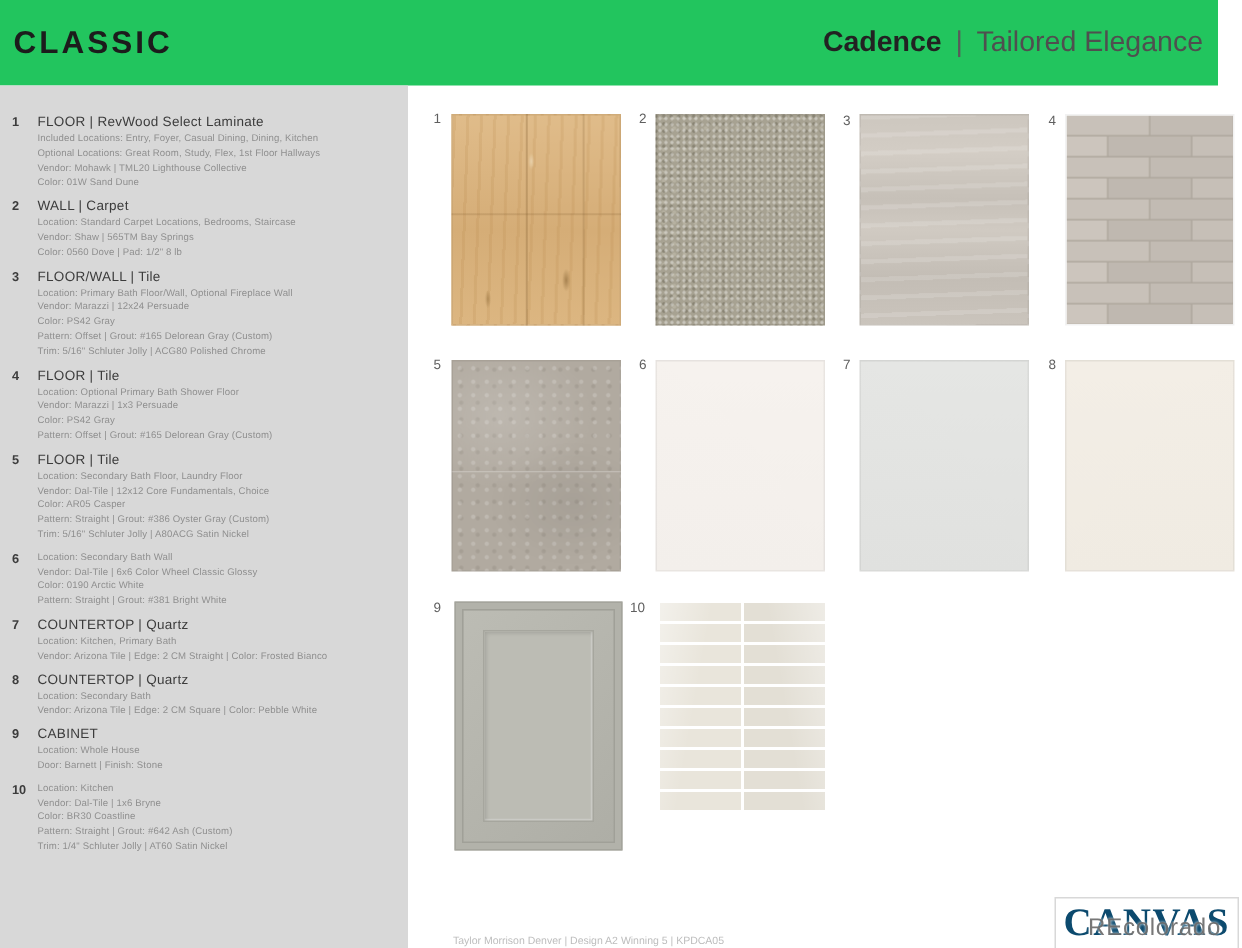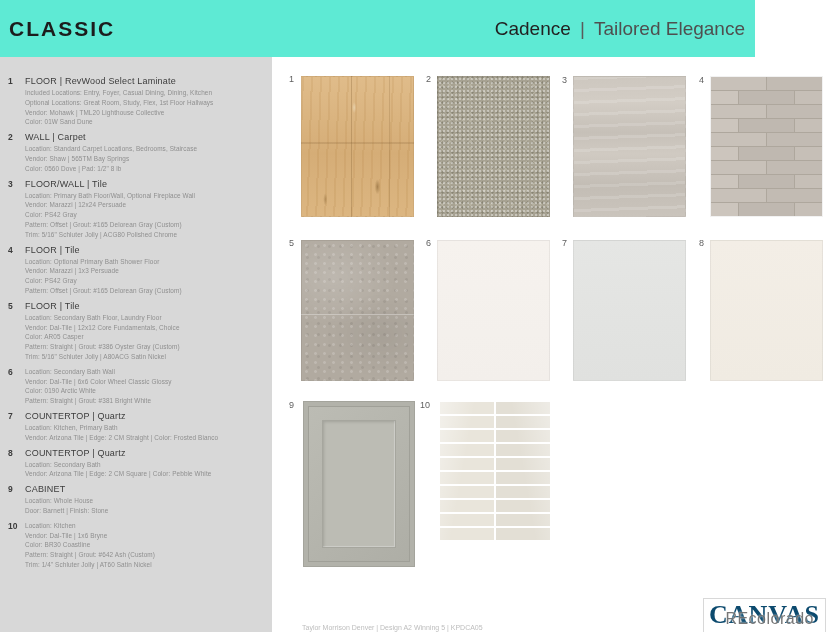--- a/index.html
+++ b/index.html
@@ -1,26 +1,26 @@
 <!DOCTYPE html>
 <html><head>
 <meta charset="utf-8">
 <style>
   * { margin:0; padding:0; box-sizing:border-box; }
   html,body { width:828px; height:632px; overflow:hidden; background:#fff;
               font-family:"Liberation Sans", sans-serif; }
   .page { position:relative; width:828px; height:632px; overflow:hidden; background:#ffffff; }
 
   
-  .header { position:absolute; left:0; top:0; width:755px; height:57px;
-            background:#5eead4; display:flex; align-items:center;
+  .header { position:absolute; left:0; top:0; width:812px; height:57px;
+            background:#22c55e; display:flex; align-items:center;
             justify-content:space-between; padding:0 10px 0 9px; }
   .brand { font-size:21px; font-weight:bold; letter-spacing:2px; color:#1c1c1c; }
   .plan  { font-size:19px; color:#4f4f4f; white-space:nowrap; }
-  .plan .plan-name { font-weight:normal; color:#222; }
+  .plan .plan-name { font-weight:bold; color:#222; }
   .plan .divider { color:#5a5a5a; padding:0 4px; }
 
   
   .sidebar { position:absolute; left:0; top:57px; width:272px; height:575px;
              background:#d8d8d8; padding:19px 6px 0 8px; }
   .spec { display:flex; margin-bottom:5px; }
   .spec-num { width:17px; flex:none; font-size:8.5px; font-weight:bold;
               color:#3c3c3c; line-height:11px; }
   .spec-body { flex:1; }
   .spec-title { font-size:9px; font-weight:normal; color:#3c3c3c; line-height:11px;

